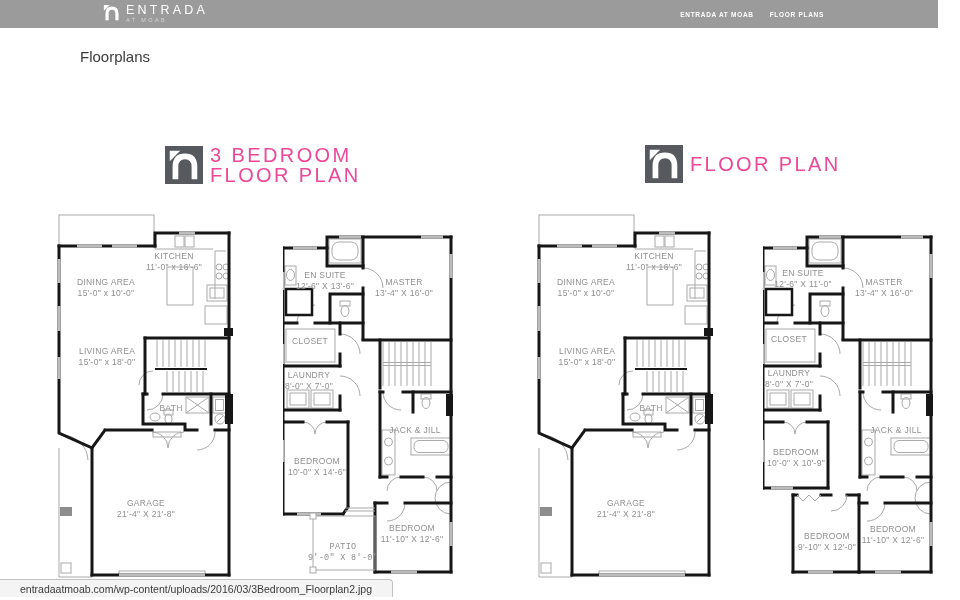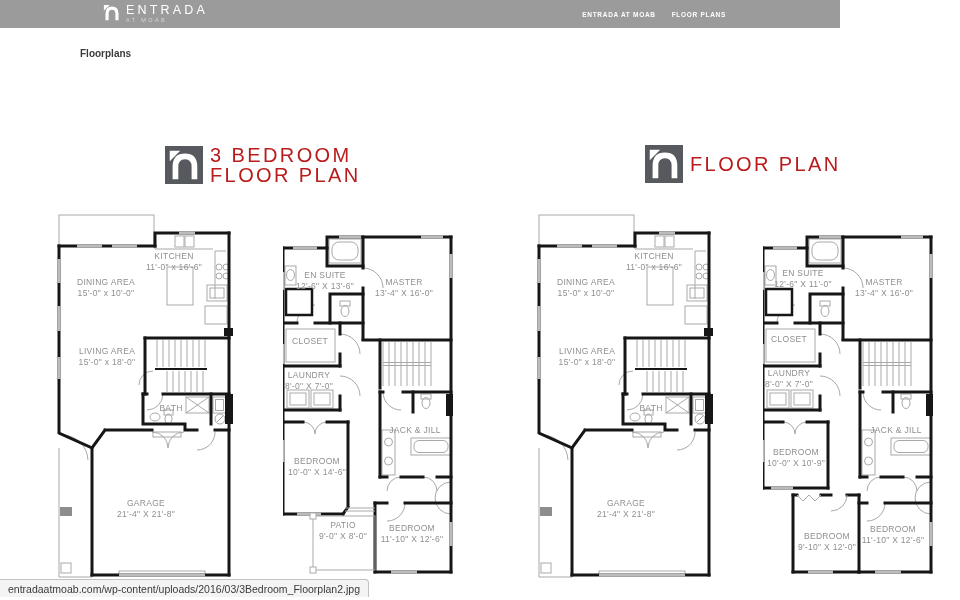--- a/index.html
+++ b/index.html
@@ -1,53 +1,53 @@
 <!DOCTYPE html>
 <html><head>
 <meta charset="utf-8">
 <style>
   * { margin:0; padding:0; box-sizing:border-box; }
   html,body { width:960px; height:600px; overflow:hidden; background:#fff;
               font-family:"Liberation Sans", sans-serif; }
   .page { position:relative; width:960px; height:600px; background:#fff; }
 
   
-  .site-header { position:absolute; left:0; top:0; width:840px; height:28px;
+  .site-header { position:absolute; left:0; top:0; width:938px; height:28px;
                  background:#9b9b9b;padding-left:35px; }
   .brand { position:absolute; left:103px; top:4px; display:flex; align-items:flex-start; cursor:pointer; }
   .brand-icon { width:18px; height:18px; margin-right:5px; }
   .brand-text-line1 { font-size:12.5px; letter-spacing:3.2px; color:#ffffff; font-weight:400; line-height:13px; }
   .brand-text-line2 { font-size:5.5px; letter-spacing:2.4px; color:#d6d6d6; line-height:7px; }
   .site-nav { position:absolute; right:114px; top:0; height:28px; display:flex; align-items:center; gap:16px; }
   .nav-link { font-size:6.5px; font-weight:bold; letter-spacing:0.7px; color:#ffffff; cursor:pointer; }
 
   
-  .page-title { position:absolute; left:80px; top:48px; font-size:10px; font-weight:bold; color:#3b3b3b; }
+  .page-title { position:absolute; left:80px; top:48px; font-size:15px; font-weight:normal; color:#3b3b3b; }
   .intro-text { position:absolute; left:405px; top:43px; width:506px; font-size:10.5px;
                 line-height:16px; color:#4d4d4d; }
 
   
   .plan { position:absolute; top:140px; width:412px; height:448px; }
   .plan-3br { left:57px; } .plan-4br { left:537px; }
   .plan-heading { position:absolute; left:108px; top:5px; display:flex; align-items:center; }
   .plan-logo { width:38px; height:38px; margin-right:7px; }
-  .plan-title { font-size:20px; line-height:20px; letter-spacing:2.4px; color:#b91c1c; font-weight:400; white-space:nowrap; }
+  .plan-title { font-size:20px; line-height:20px; letter-spacing:2.4px; color:#ec4899; font-weight:400; white-space:nowrap; }
 
   .floor { position:absolute; cursor:pointer; }
   .floor1 { left:0; top:71px; width:180px; height:368px; }
   .floor2 { left:226px; top:90px; width:180px; height:348px; }
   .floor svg { position:absolute; left:0; top:0; }
   .labels { position:absolute; left:0; top:0; width:100%; height:100%; pointer-events:none; }
   .room-label { position:absolute; transform:translateX(-50%); text-align:center;
                 font-size:8.5px; line-height:10.5px; letter-spacing:0.3px; color:#8f8f8f; white-space:nowrap; }
 
   
   .status-bar { position:absolute; left:0; bottom:3px; height:18px; background:#f4f4f4;
                 border:1px solid #c2c2c2; border-left:none; border-bottom:none;
-                border-top-right-radius:4px; display:flex; align-items:center; padding:0 8px; }
+                border-top-right-radius:4px; display:flex; align-items:center; padding:0 20px; }
   .status-url { font-size:10.5px; color:#3a3a3a; }
 
   
   .wall { stroke:#161616; stroke-width:3; fill:none; stroke-linecap:square; }
   .wall2 { stroke:#161616; stroke-width:2; fill:none; }
   .win { stroke:#bcbcbc; stroke-width:3; fill:none; }
   .thin { stroke:#a9a9a9; stroke-width:1; fill:none; }
   .thin-f { stroke:#a9a9a9; stroke-width:1; fill:#ffffff; }
   .post { fill:#161616; stroke:none; }
   .gray-f { fill:#8d8d8d; stroke:none; }
@@ -316,21 +316,21 @@
             <div>LAUNDRY</div>
             <div>8'-0" X 7'-0"</div>
           </div>
           <div class="room-label" style="left: 132px; top: 195px;">
             <div>JACK &amp; JILL</div>
           </div>
           <div class="room-label" style="left: 34px; top: 226px;">
             <div>BEDROOM</div>
             <div>10'-0" X 14'-6"</div>
           </div>
-          <div class="room-label" style="left: 60px; top: 290px;">
+          <div class="room-label" style="left: 60px; top: 312px; font-family: Liberation Mono, monospace;">
             <div>PATIO</div>
             <div>9'-0" X 8'-0"</div>
           </div>
           <div class="room-label" style="left: 129px; top: 293px;">
             <div>BEDROOM</div>
             <div>11'-10" X 12'-6"</div>
           </div>
         </div>
     </div>
   </section>

